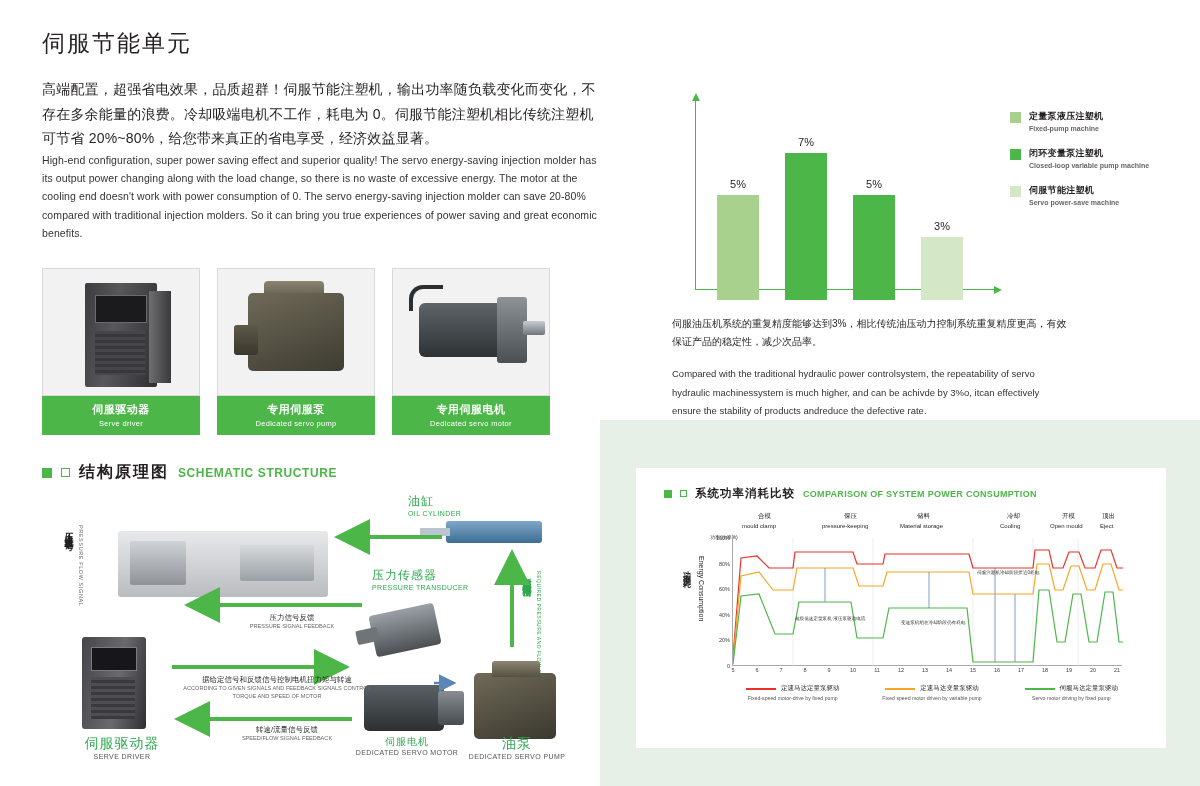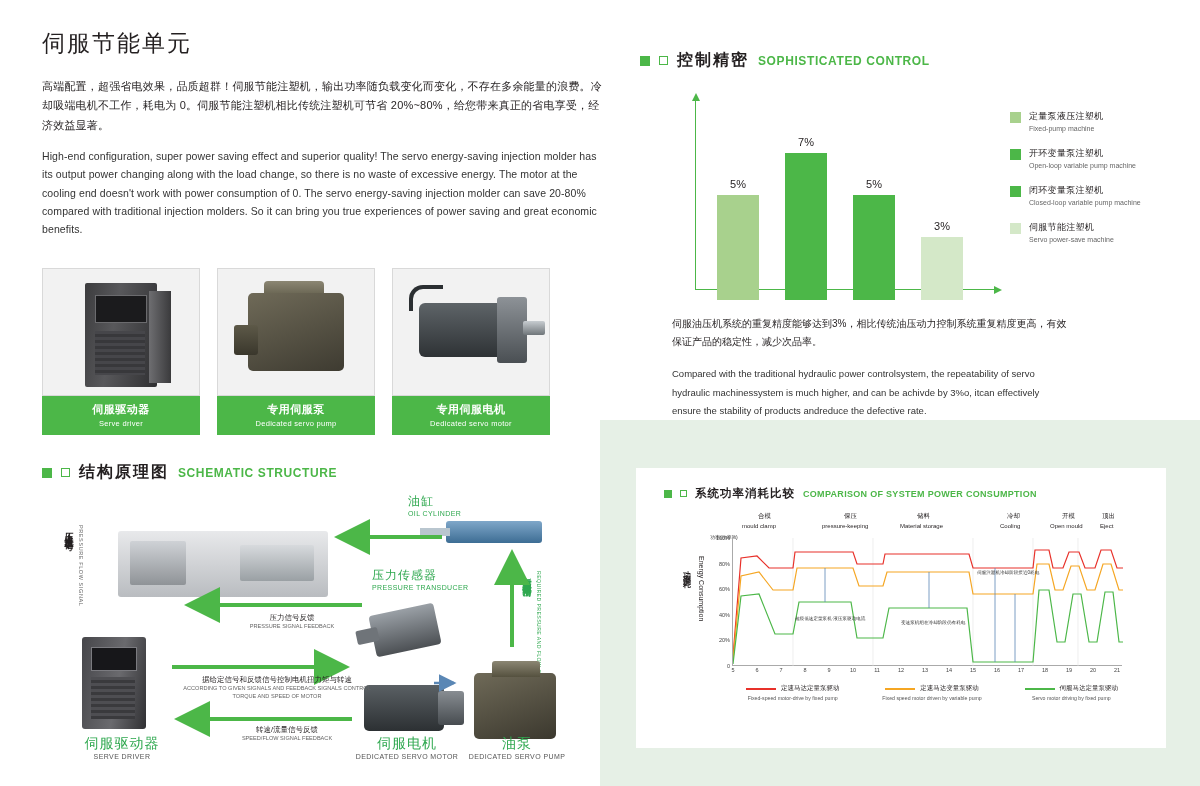--- a/index.html
+++ b/index.html
@@ -27,24 +27,24 @@
     margin:0 0 8px 0;
   }
   .sub-title-cn {
     font-size:23px;
     color:#231f20;
     letter-spacing:2px;
     margin:0 0 18px 0;
     font-weight:normal;
   }
   .para-cn {
-    font-size:11px;
+    font-size:14px;
     line-height:1.75;
     color:#231f20;
-    margin:0 0 12px 0;
+    margin:0 0 0 0;
     letter-spacing:0.2px;
   }
   .para-en {
     font-size:10.5px;
     line-height:1.75;
     color:#333;
     margin:0;
     letter-spacing:0.1px;
   }
 
@@ -224,21 +224,21 @@
     border-top:4px solid transparent; border-bottom:4px solid transparent;
     border-left:8px solid #4cb748;
   }
   .bar { position:absolute; bottom:0; }
   .bar .val {
     position:absolute; top:-17px; width:100%; text-align:center;
     font-size:11px; color:#231f20;
   }
 
   .legend { position:absolute; left:1010px; top:110px; width:175px; }
-  .legend-row { display:flex; align-items:flex-start; gap:8px; margin-bottom:15px; }
+  .legend-row { display:flex; align-items:flex-start; gap:8px; margin-bottom:15px;font-weight:bold; }
   .legend-sw { width:11px; height:11px; margin-top:2px; flex:none; }
   .legend-cn { font-size:9px; color:#231f20; display:block; letter-spacing:0.3px; }
   .legend-en { font-size:7px; color:#666; display:block; margin-top:2px; }
 
   .right-para { position:absolute; left:672px; top:315px; width:395px; }
   .right-para .cn { font-size:10px; line-height:1.8; color:#231f20; margin:0 0 14px 0; }
   .right-para .en { font-size:9.5px; line-height:1.95; color:#333; margin:0; }
 
   
   .green-panel {
@@ -358,21 +358,21 @@
       <div style="position:absolute;left:494px;top:74px;writing-mode:vertical-rl;font-size:5.2px;color:#2fa84f;letter-spacing:0.4px;">REQUIRED PRESSURE AND FLOW OUTPUT</div>
 
       <div class="servo-drive-box"></div>
       <div style="position:absolute;left:20px;top:238px;width:120px;text-align:center;">
         <div class="lbl-cn green-b" style="font-size:14px;">伺服驱动器</div>
         <div class="lbl-en">SERVE DRIVER</div>
       </div>
 
       <div class="motor2"></div>
       <div style="position:absolute;left:300px;top:238px;width:130px;text-align:center;">
-        <div class="lbl-cn green-b" style="font-size:14px;">伺服电机</div>
+        <div class="lbl-cn green-b" style="font-size:10px;">伺服电机</div>
         <div class="lbl-en">DEDICATED SERVO MOTOR</div>
       </div>
 
       <div class="pump2"></div>
       <div style="position:absolute;left:420px;top:238px;width:110px;text-align:center;">
         <div class="lbl-cn green-b" style="font-size:14px;">油泵</div>
         <div class="lbl-en">DEDICATED SERVO PUMP</div>
       </div>
 
       <svg width="540" height="268" style="position:absolute;left:0;top:0;">
@@ -409,28 +409,20 @@
       </div>
 
       <div style="position:absolute;left:155px;top:228px;width:180px;text-align:center;">
         <div class="arrow-label-cn">转速/流量信号反馈</div>
         <div class="arrow-label-en">SPEED/FLOW SIGNAL FEEDBACK</div>
       </div>
 
     </div>
   </div>
 
-  <div class="right">
-    <div class="sec-head">
-      <span class="sq-dot"></span>
-      <span class="sq-open"></span>
-      <span class="sec-cn">控制精密</span>
-      <span class="sec-en">SOPHISTICATED CONTROL</span>
-    </div>
-  </div>
 
   <div class="chart-area">
     <div class="axis-y"></div>
     <div class="axis-x"></div>
 
     <div class="bar" id="bar0" style="left: 52px; width: 42px; height: 105px; background: rgb(168, 209, 141);">
       <span class="val">5%</span>
     </div>
     <div class="bar" id="bar1" style="left: 120px; width: 42px; height: 147px; background: rgb(76, 183, 72);">
       <span class="val">7%</span>
@@ -442,27 +434,20 @@
       <span class="val">3%</span>
     </div>
   </div>
 
   <div class="legend">
     <div class="legend-row">
       <span class="legend-sw" style="background:#a8d18d;"></span>
       <span>
         <span class="legend-cn">定量泵液压注塑机</span>
         <span class="legend-en">Fixed-pump machine</span>
-      </span>
-    </div>
-    <div class="legend-row">
-      <span class="legend-sw" style="background:#4cb748;"></span>
-      <span>
-        <span class="legend-cn">开环变量泵注塑机</span>
-        <span class="legend-en">Open-loop variable pump machine</span>
       </span>
     </div>
     <div class="legend-row">
       <span class="legend-sw" style="background:#4cb748;"></span>
       <span>
         <span class="legend-cn">闭环变量泵注塑机</span>
         <span class="legend-en">Closed-loop variable pump machine</span>
       </span>
     </div>
     <div class="legend-row">

